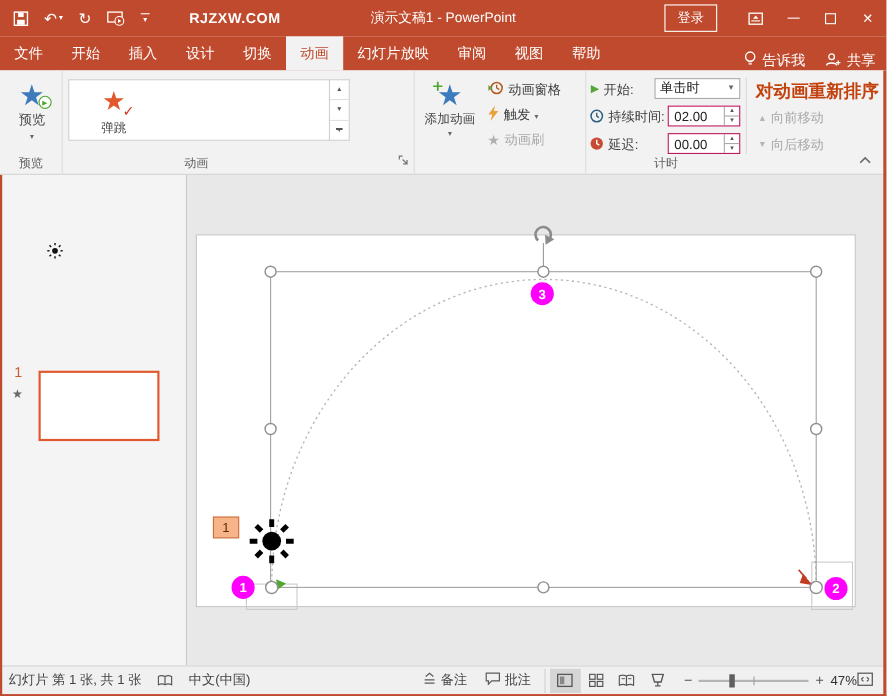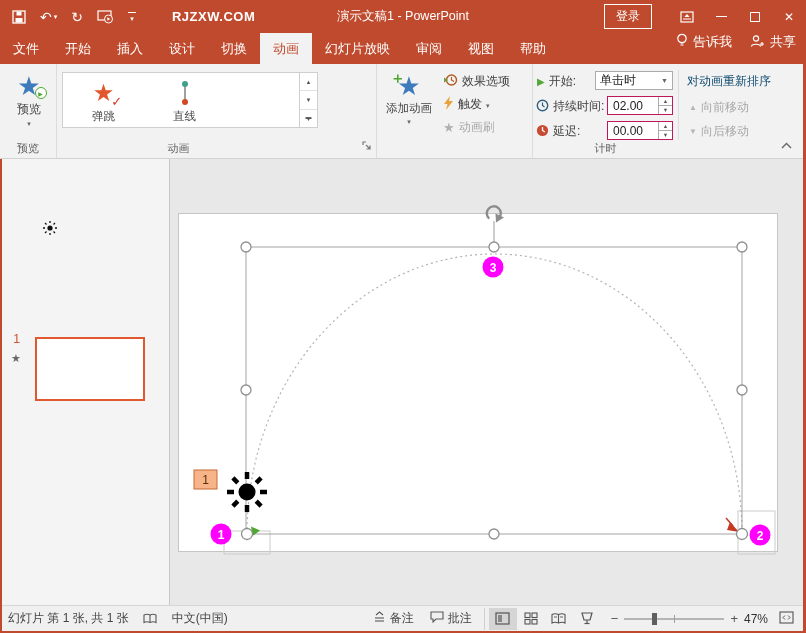--- a/index.html
+++ b/index.html
@@ -16,21 +16,21 @@
   .tb-right { position: absolute; right: 0; top: 0; height: 33px; display: flex; align-items: center; }
   .login-btn { border: 1px solid #fff; font-size: 12px; padding: 3px 11px; margin-right: 18px; }
   .win-btn { width: 34px; height: 33px; display: flex; align-items: center; justify-content: center; font-size: 12px; }
   .max-box { width: 10px; height: 10px; border: 1px solid #fff; display: inline-block; }
   .min-bar { width: 11px; height: 1px; background: #fff; display: inline-block; }
 
   
   .tabbar { position: absolute; left: 0; top: 33px; width: 806px; height: 31px; background: #bf4a2d; display: flex; align-items: stretch; color: #fff; font-size: 13px; }
   .tab { display: flex; align-items: center; padding: 0 13px; cursor: default; }
   .tab.active { background: #f2f2f2; color: #c04b2e; }
-  .tabbar-right { margin-left: auto; display: flex; align-items: flex-start; padding-right: 10px; gap: 18px; }
+  .tabbar-right { margin-left: auto; display: flex; align-items: flex-end; padding-right: 10px; gap: 18px; }
   .tab-tool { display: flex; align-items: center; gap: 5px; }
 
   
   .ribbon { position: absolute; left: 0; top: 64px; width: 806px; height: 95px; background: #f2f2f2; border-bottom: 1px solid #d2d2d2; font-size: 12px; color: #444; }
   .rgroup { position: absolute; top: 0; height: 94px; border-right: 1px solid #dcdcdc; }
   .rgroup-label { position: absolute; bottom: 2px; font-size: 11px; color: #5f5f5f; text-align: center; }
   .bigbtn { position: absolute; display: flex; flex-direction: column; align-items: center; cursor: default; }
   .star-wrap { position: relative; height: 30px; display: flex; align-items: center; }
   .star-blue { color: #3e7bbd; font-size: 26px; line-height: 26px; }
   .star-orange { color: #e2572b; font-size: 24px; line-height: 24px; }
@@ -51,21 +51,21 @@
   .disabled .lbl, .disabled { color: #a8a8a8 !important; }
   .combo { position: absolute; height: 19px; background: #fff; border: 1px solid #ababab; display: flex; align-items: center; font-size: 12px; color: #222; }
   .combo .val { flex: 1; padding-left: 4px; }
   .combo .arrow { width: 15px; align-self: stretch; display: flex; align-items: center; justify-content: center; font-size: 7px; color: #666; }
   .spin { position: absolute; height: 19px; background: #fff; border: 1px solid #be185d; display: flex; font-size: 12px; color: #222; }
   .spin .val { flex: 1; padding-left: 5px; display: flex; align-items: center; }
   .spin .ud { width: 14px; border-left: 1px solid #ababab; display: flex; flex-direction: column; }
   .spin .ud span { flex: 1; font-size: 5.5px; color: #555; display: flex; align-items: center; justify-content: center; }
   .spin .ud span:first-child { border-bottom: 1px solid #ababab; }
   .tdivider { position: absolute; left: 145px; top: 6px; height: 70px; border-left: 1px solid #dcdcdc; }
-  .reorder-head { position: absolute; left: 154px; top: 9px; font-size: 12px; color: #0c4a6e; white-space: nowrap; }
+  .reorder-head { position: absolute; left: 154px; top: 9px; font-size: 16px; color: #c2410c; white-space: nowrap; font-weight: bold; }
   .collapse-btn { position: absolute; right: 14px; bottom: 6px; color: #666; }
 
   
   .thumb-panel { position: absolute; left: 0; top: 159px; width: 170px; height: 446px; background: #f4f4f4; border-right: 1px solid #c8c8c8; }
   .thumb-num { position: absolute; left: 13px; top: 172px; color: #cf5a33; font-size: 13px; }
   .thumb-star { position: absolute; left: 11px; top: 193px; color: #6a6a6a; font-size: 11px; }
   .thumb { position: absolute; left: 35px; top: 178px; width: 110px; height: 64px; background: #fff; border: 2px solid #e0592e; }
   .canvas-area { position: absolute; left: 170px; top: 159px; width: 633px; height: 446px; background: #e8e8e8; }
   .slide { position: absolute; left: 178px; top: 213px; width: 600px; height: 339px; background: #fff; border: 1px solid #c5c5c5; }
   .overlay { position: absolute; left: 0; top: 0; width: 806px; height: 633px; pointer-events: none; z-index: 5; }
@@ -80,21 +80,21 @@
   .sb-item { display: flex; align-items: center; gap: 4px; white-space: nowrap; }
   .sb-right { margin-left: auto; display: flex; align-items: center; }
   .views { display: flex; align-items: center; border-left: 1px solid #d0d0d0; margin-left: 12px; padding-left: 4px; }
   .view-btn { width: 28px; height: 22px; display: flex; align-items: center; justify-content: center; }
   .view-btn.selected { background: #d5d5d5; }
   .zoomer { display: flex; align-items: center; margin-left: 10px; gap: 6px; }
   .z-track { position: relative; width: 100px; height: 2px; background: #b5b5b5; }
   .z-track::after { content: ""; position: absolute; left: 50%; top: -3px; width: 1px; height: 8px; background: #a0a0a0; }
   .z-thumb { position: absolute; left: 28px; top: -5px; width: 5px; height: 12px; background: #5f5f5f; }
   .z-sign { font-size: 13px; color: #555; }
-  .zoom-pct { margin: 0 11px 0 6px; color: #333; }
+  .zoom-pct { margin: 0 0 0 6px; color: #333; }
 </style>
 </head>
 <body>
 
 <div class="window">
 
   <div class="titlebar">
     <div class="qat">
       <span class="qat-btn">
         <svg width="14" height="14" viewBox="0 0 14 14">
@@ -184,30 +184,20 @@
 
     <div class="rgroup" style="left:57px;width:320px;">
       <div class="gallery">
         <div class="gal-item">
           <span class="gal-icon" style="position:relative;">
               <span class="star-orange">★</span>
               <span class="check-badge">✓</span>
             </span>
           <span class="gal-label">弹跳</span>
         </div>
-        <div class="gal-item">
-          <span class="gal-icon">
-            <svg width="24" height="28" viewBox="0 0 24 28">
-                <line x1="12" y1="5" x2="12" y2="23" stroke="#808080" stroke-width="1.5"></line>
-                <circle cx="12" cy="5" r="3" fill="#3fa08c"></circle>
-                <circle cx="12" cy="23" r="3" fill="#d24726"></circle>
-              </svg>
-          </span>
-          <span class="gal-label">直线</span>
-        </div>
       </div>
       <div class="gal-scroll">
         <span>▲</span>
         <span>▼</span>
         <span style="flex-direction:column;line-height:2px;">▬<br>▼</span>
       </div>
       <div class="rgroup-label" style="left:0;width:243px;">动画</div>
       <span style="position:absolute;right:4px;bottom:4px;">
         <svg width="10" height="10" viewBox="0 0 10 10">
             <path d="M1 4 V1 H4" fill="none" stroke="#777" stroke-width="1.2"></path>
@@ -224,21 +214,21 @@
           </span>
         <span style="font-size:11.5px;">添加动画</span>
         <span class="dd-caret">▾</span>
       </div>
       <div class="smallrow" style="left:66px;top:9px;">
         <span><svg width="15" height="14" viewBox="0 0 15 14">
               <circle cx="8.5" cy="7" r="5" fill="none" stroke="#b35a1f" stroke-width="1.4"></circle>
               <path d="M8.5 4 v3 l2.5 1.5" fill="none" stroke="#b35a1f" stroke-width="1.2"></path>
               <path d="M5 7 L1 4.5 V9.5 Z" fill="#6a9e3f"></path>
             </svg></span>
-        <span class="lbl">效果选项</span>
+        <span class="lbl">动画窗格</span>
       </div>
       <div class="smallrow" style="left:66px;top:32px;">
         <span><svg width="11" height="14" viewBox="0 0 11 14">
               <polygon points="7,0 1,8 4.5,8 3,14 10,5 6,5" fill="#e8a33d"></polygon>
             </svg></span>
         <span class="lbl">触发</span>
         <span class="dd-caret">▾</span>
       </div>
       <div class="smallrow disabled" style="left:66px;top:55px;">
         <span style="color:#b0b0b0;font-size:13px;">★</span>

